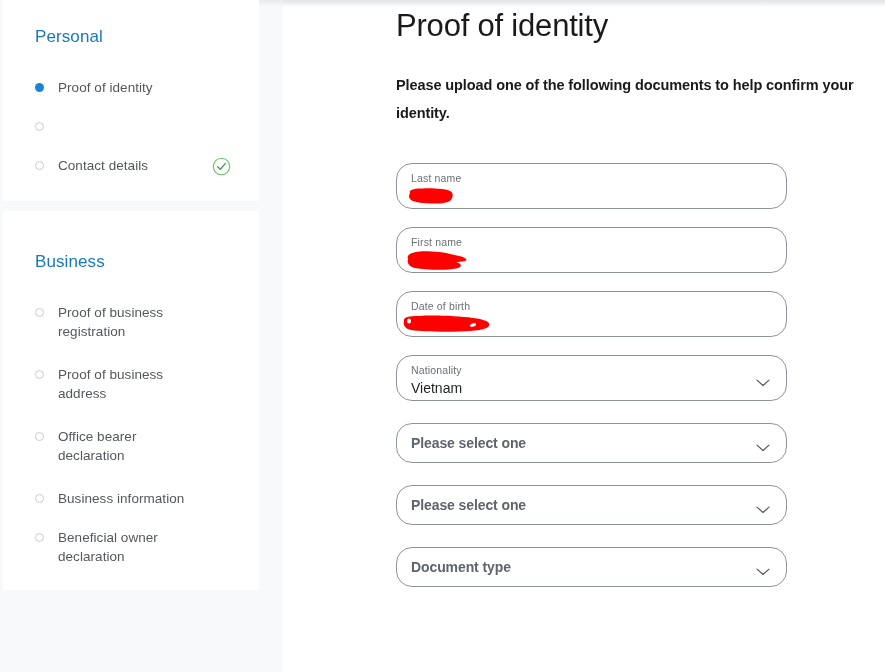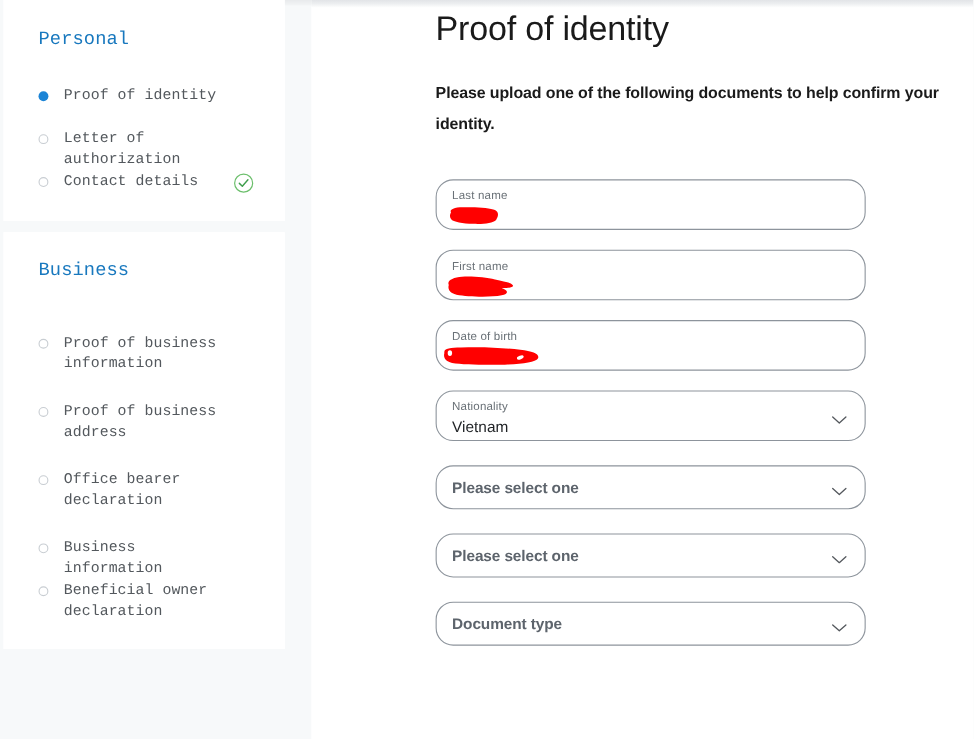--- a/index.html
+++ b/index.html
@@ -51,33 +51,32 @@
     width: 259px;
     height: 672px;
     background: #f7f9fa;
   }
 
   .side-card {
     position: absolute;
     left: 3px;
     width: 256px;
     background: #ffffff;
-    font-family: Liberation Mono, monospace;
   }
   #card-personal { top: 0; height: 201px; }
   #card-business { top: 211px; height: 379px; }
 
   .side-heading {
     color: #1878be;
     font-size: 17px;
     font-weight: 400;
     letter-spacing: 0.1px;
   }
   #card-personal .side-heading { position: absolute; left: 32px; top: 27px; }
-  #card-business .side-heading { position: absolute; left: 32px; top: 26px; }
+  #card-business .side-heading { position: absolute; left: 32px; top: 41px; }
 
   .nav-list { position: absolute; left: 0; width: 100%; }
   #list-personal { top: 78px; }
   #list-business { top: 92px; }
 
   .nav-item {
     position: relative;
     display: flex;
     align-items: flex-start;
     padding: 0 22px 0 32px;
@@ -232,21 +231,20 @@
 
       <div class="nav-list" id="list-personal">
 
         <div class="nav-item">
           <span class="bullet active"></span>
           <span class="nav-label">Proof of identity</span>
         </div>
 
         <div class="nav-item">
           <span class="bullet idle"></span>
-          <span class="nav-label">Letter of authorization</span>
         </div>
 
         <div class="nav-item">
           <span class="bullet idle"></span>
           <span class="nav-label">Contact details</span>
           <span class="check-wrap">
             <svg width="19" height="19" viewBox="0 0 19 19">
               <circle cx="9.5" cy="9.5" r="8.2" fill="none" stroke="#6cbf6c" stroke-width="1.1"></circle>
               <path d="M5.6 9.7 L8.3 12.3 L13.4 6.4" fill="none" stroke="#3f9e4d" stroke-width="1.3" stroke-linecap="round" stroke-linejoin="round"></path>
             </svg>
@@ -256,21 +254,21 @@
       </div>
     </div>
 
     <div class="side-card" id="card-business">
       <div class="side-heading">Business</div>
 
       <div class="nav-list" id="list-business">
 
         <div class="nav-item wrap" style="min-height:62px">
           <span class="bullet idle"></span>
-          <span class="nav-label">Proof of business information</span>
+          <span class="nav-label">Proof of business registration</span>
         </div>
 
         <div class="nav-item wrap" style="min-height:62px">
           <span class="bullet idle"></span>
           <span class="nav-label">Proof of business address</span>
         </div>
 
         <div class="nav-item wrap" style="min-height:62px">
           <span class="bullet idle"></span>
           <span class="nav-label">Office bearer declaration</span>

